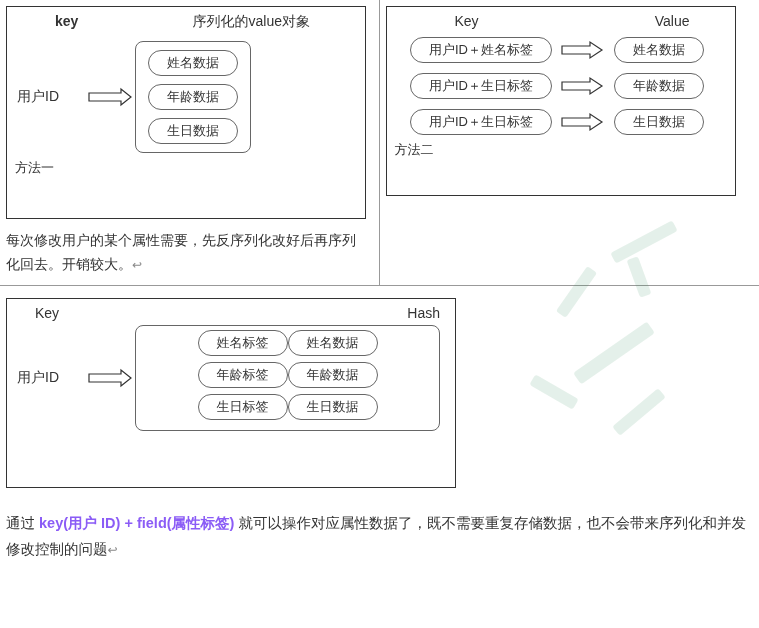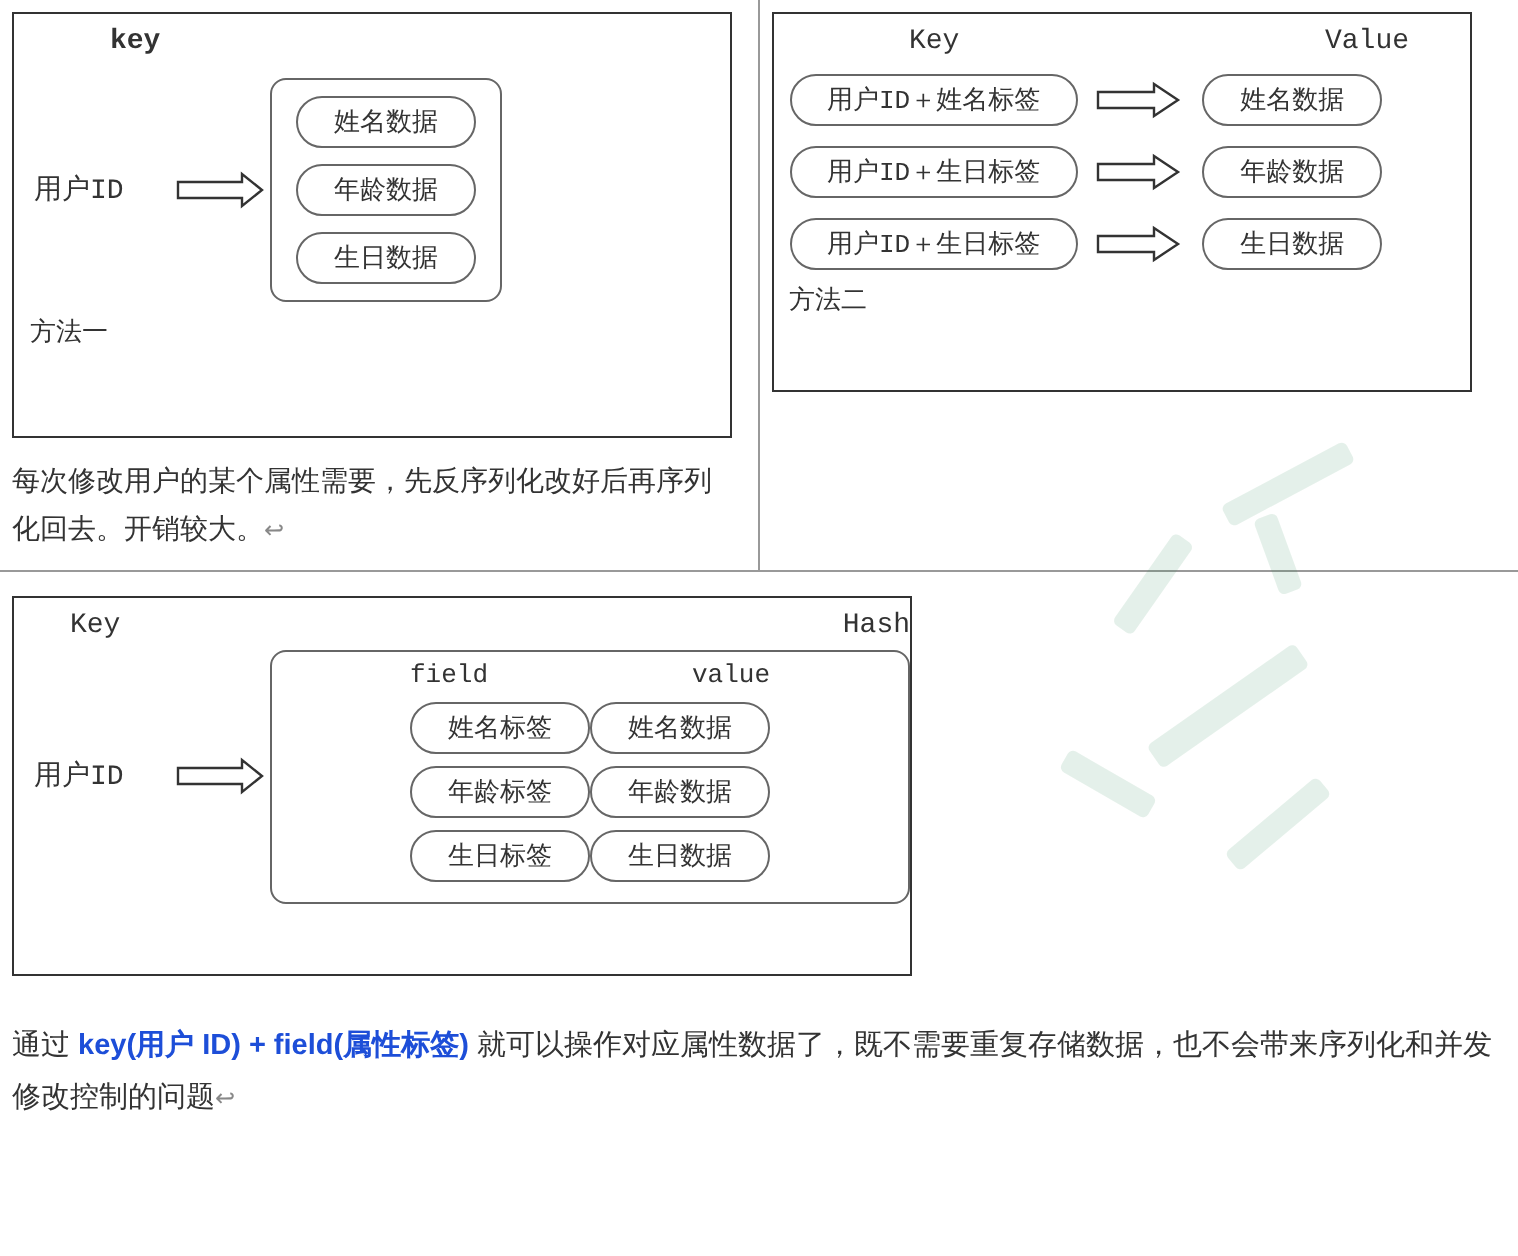--- a/index.html
+++ b/index.html
@@ -17,23 +17,22 @@
     }
     .cell {
       padding: 6px 6px 8px 6px;
     }
     .cell-left { width: 50%; border-right: 1px solid #999; }
     .cell-right { width: 50%; }
     .cell-full { width: 100%; }
     .diagram-box {
       border: 1px solid #333;
       background: #fff;
-      padding: 6px 0 6px 8px;
+      padding: 6px 15px 6px 8px;
       position: relative;
-      font-family: Liberation Mono, monospace;
     }
     .diag1 { width: 360px; height: 213px; }
     .diag2 { width: 350px; height: 190px; }
     .diag3 { width: 450px; height: 190px; }
     .header-row { display: flex; justify-content: space-between; padding: 0 10px; }
     .hdr-left { font-weight: bold; padding-left: 30px; }
     .hdr-right { font-weight: normal; padding-right: 30px; }
     .d1-body { display: flex; align-items: center; margin-top: 10px; }
     .userid-col { width: 70px; text-align: left; padding-left: 2px; }
     .arrow-col { width: 50px; display: flex; justify-content: center; }
@@ -50,41 +49,41 @@
       border: 1px solid #666;
       border-radius: 14px;
       padding: 3px 18px;
       text-align: center;
       white-space: nowrap;
       font-size: 13px;
       background: #fff;
     }
     .caption-center { text-align: left; margin-top: 6px; font-size: 13px; }
     .d2-body { display: flex; flex-direction: column; gap: 10px; margin-top: 8px; }
-    .d2-row { display: flex; align-items: center; justify-content: flex-start; gap: 8px; }
+    .d2-row { display: flex; align-items: center; justify-content: center; gap: 8px; }
     .d2-row .pill { min-width: 130px; }
     .d2-row .pill-r { min-width: 90px; }
     .desc { margin-top: 10px; line-height: 1.7; font-size: 14px; color: #333; padding-right: 10px; }
     .ret { color: #888; font-size: 12px; }
     .d3-body { display: flex; align-items: center; margin-top: 4px; }
     .hash-group {
       border: 1px solid #666;
       border-radius: 8px;
       padding: 4px 18px 10px 18px;
       display: flex;
       flex-direction: column;
       align-items: center;
       gap: 6px;
       flex: 1;
     }
     .hash-hdr { display: flex; width: 100%; justify-content: space-around; font-size: 13px; }
     .hash-row { display: flex; }
     .hash-row .pill { min-width: 90px; }
     .summary { padding: 14px 10px 14px 6px; line-height: 1.8; font-size: 14.5px; }
-    .red { color: #1d4ed8; font-weight: bold; }
+    .red { color: #8b5cf6; font-weight: bold; }
     .bold { font-weight: bold; }
     .hdr-d3-row { display: flex; }
     .hdr-d3-key { width: 80px; padding-left: 20px; }
     .hdr-d3-hash { flex: 1; text-align: right; }
     svg.arrow { width: 46px; height: 20px; }
     .watermark {
       position: absolute;
       right: 40px;
       bottom: 120px;
       width: 240px;
@@ -100,20 +99,21 @@
   </style>
 </head>
 <body>
 
 <div class="row">
 
   <div class="cell cell-left">
     <div class="diagram-box diag1">
       <div class="header-row">
         <span class="hdr-left">key</span>
+        <span class="hdr-right">序列化的value对象</span>
       </div>
       <div class="d1-body">
         <div class="userid-col">用户ID</div>
         <div class="arrow-col">
           <svg class="arrow" viewBox="0 0 46 20">
               <path d="M2 6 H34 V2 L44 10 L34 18 V14 H2 Z" fill="none" stroke="#333" stroke-width="1.2"></path>
             </svg>
         </div>
         <div class="pill-group">
           <div class="pill">姓名数据</div>
@@ -169,24 +169,20 @@
       <span class="hdr-d3-hash">Hash</span>
     </div>
     <div class="d3-body">
       <div class="userid-col">用户ID</div>
       <div class="arrow-col">
         <svg class="arrow" viewBox="0 0 46 20">
             <path d="M2 6 H34 V2 L44 10 L34 18 V14 H2 Z" fill="none" stroke="#333" stroke-width="1.2"></path>
           </svg>
       </div>
       <div class="hash-group">
-        <div class="hash-hdr">
-          <span>field</span>
-          <span>value</span>
-        </div>
         <div class="hash-row">
           <div class="pill">姓名标签</div>
           <div class="pill">姓名数据</div>
         </div>
         <div class="hash-row">
           <div class="pill">年龄标签</div>
           <div class="pill">年龄数据</div>
         </div>
         <div class="hash-row">
           <div class="pill">生日标签</div>

